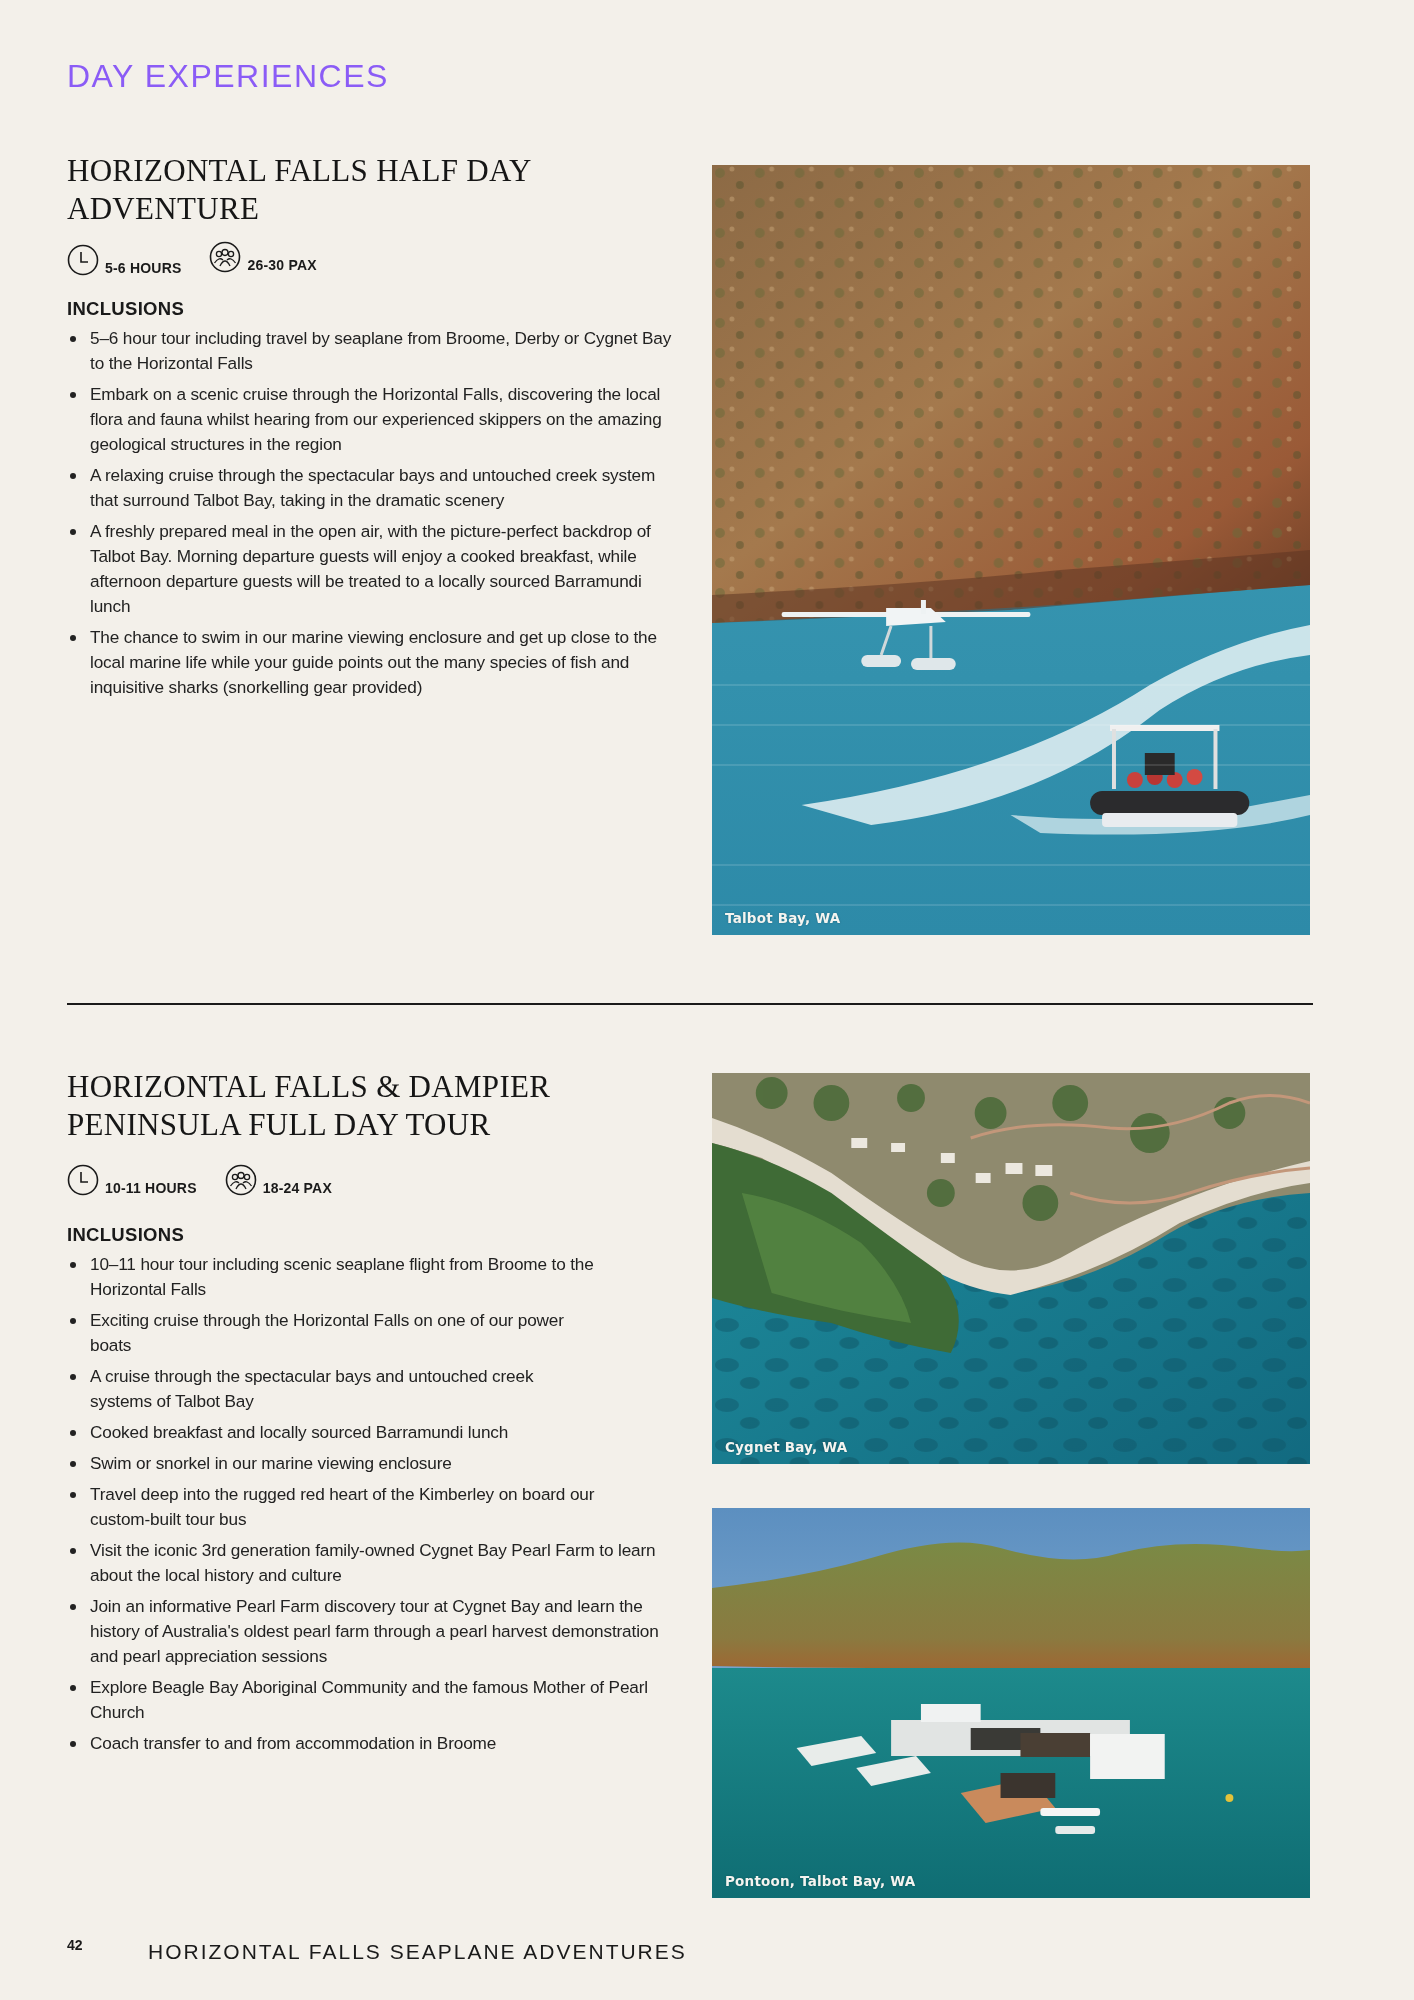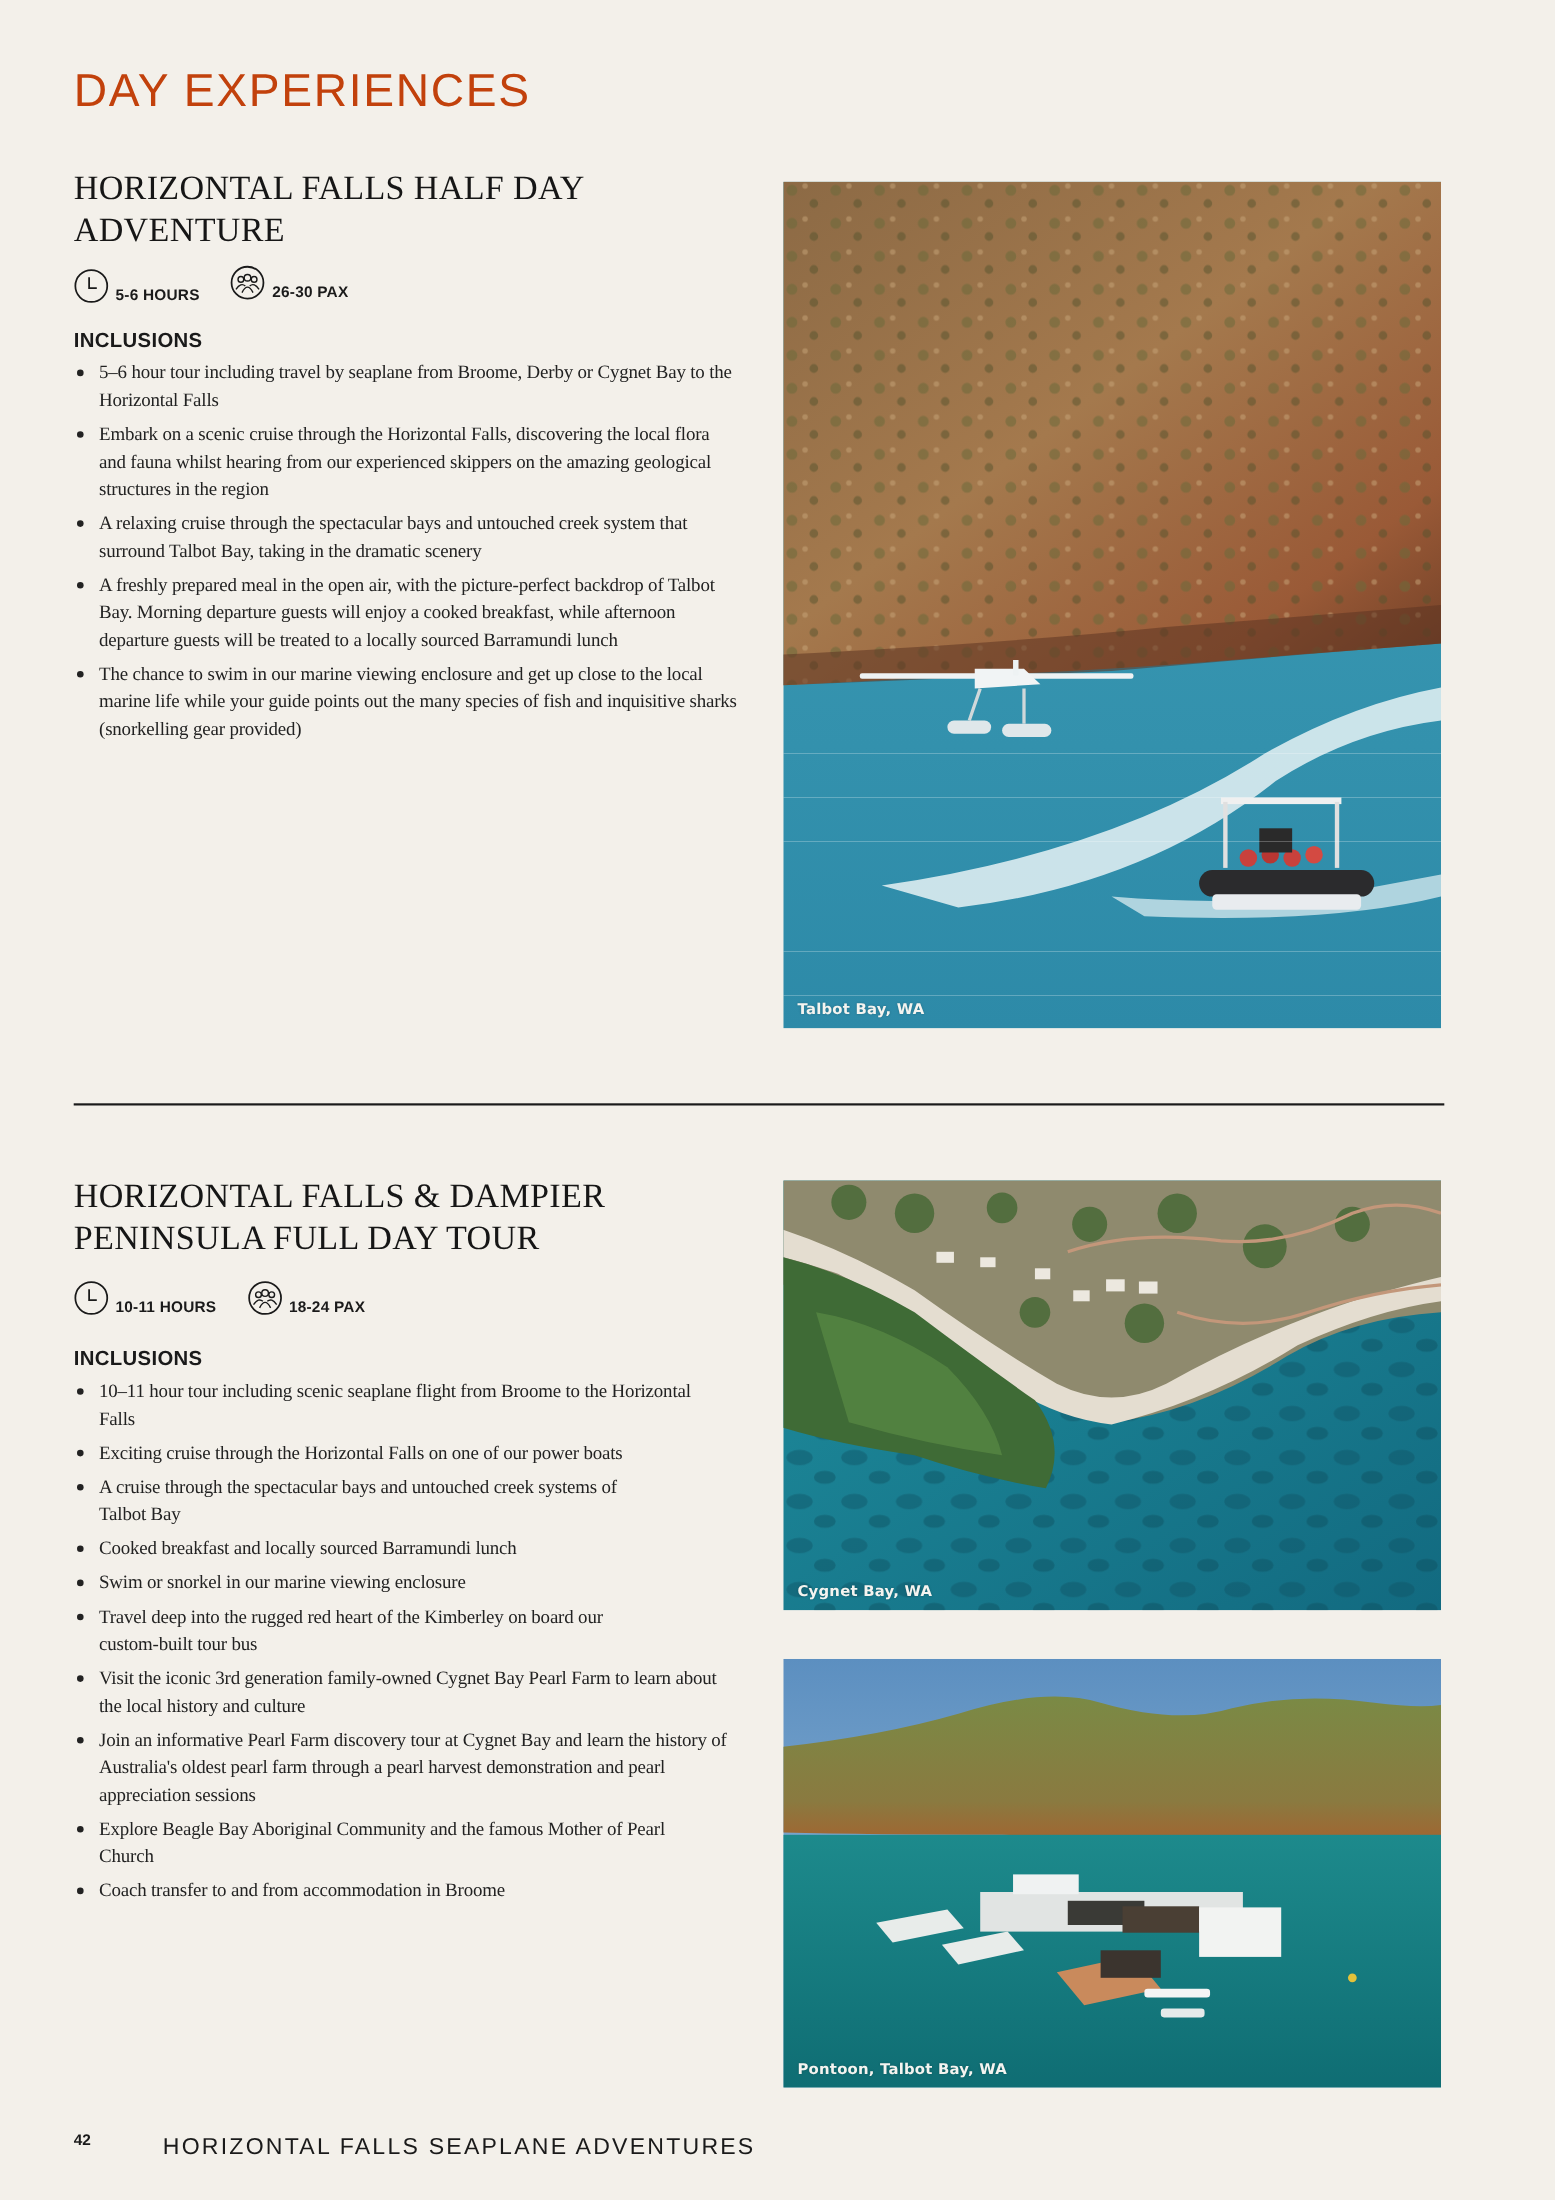--- a/index.html
+++ b/index.html
@@ -2,37 +2,37 @@
 <html><head>
 <meta charset="utf-8">
 <style>
   html, body { margin:0; padding:0; }
   body {
     width:1414px; height:2000px; background:#f3f0ea; position:relative; overflow:hidden;
     font-family:"DejaVu Sans", sans-serif; color:#1a1a1a;
   }
   .page-title {
     position:absolute; left:67px; top:58px; margin:0;
-    font-family:"Liberation Sans", sans-serif; font-weight:400; font-size:42px; letter-spacing:1.5px; color:#c2410c;
+    font-family:"Liberation Sans", sans-serif; font-weight:400; font-size:32px; letter-spacing:1.5px; color:#8b5cf6;
   }
   .section { position:absolute; left:67px; width:610px; }
   .tour-title {
     margin:0; font-family:"Liberation Serif", serif; font-weight:400; font-size:31px; line-height:38px;
     letter-spacing:0.3px; color:#161616; text-transform:uppercase;
   }
   .meta { display:flex; align-items:center; margin-top:18px; }
   .meta-item { display:flex; align-items:flex-end; margin-right:28px; }
   .meta-item svg { width:32px; height:32px; margin-right:6px; }
   .meta-text { font-family:"Liberation Sans", sans-serif; font-weight:700; font-size:14px; letter-spacing:0.2px; }
   .incl-heading {
     margin:34px 0 6px 0; font-family:"Liberation Sans", sans-serif; font-weight:700; font-size:18.5px; letter-spacing:0.3px;
   }
   ul.incl { list-style:none; margin:0; padding:0; }
   ul.incl li {
-    position:relative; padding-left:23px; font-family:Liberation Serif, serif; font-size:17.2px; line-height:25px;
+    position:relative; padding-left:23px; font-family:Liberation Sans, sans-serif; font-size:17.2px; line-height:25px;
     color:#222; margin-bottom:6px; letter-spacing:-0.15px;
   }
   ul.incl li::before {
     content:""; position:absolute; left:3px; top:10px; width:6px; height:6px; border-radius:50%; background:#222;
   }
   .photo { position:absolute; left:712px; width:598px; overflow:hidden; }
   .photo .caption {
     position:absolute; left:13px; bottom:9px; color:#f4f4f0; font-family:"DejaVu Sans", sans-serif; font-size:13.5px;
     font-weight:700; letter-spacing:0.2px; text-shadow:0 0 2px rgba(0,0,0,0.25);
   }

